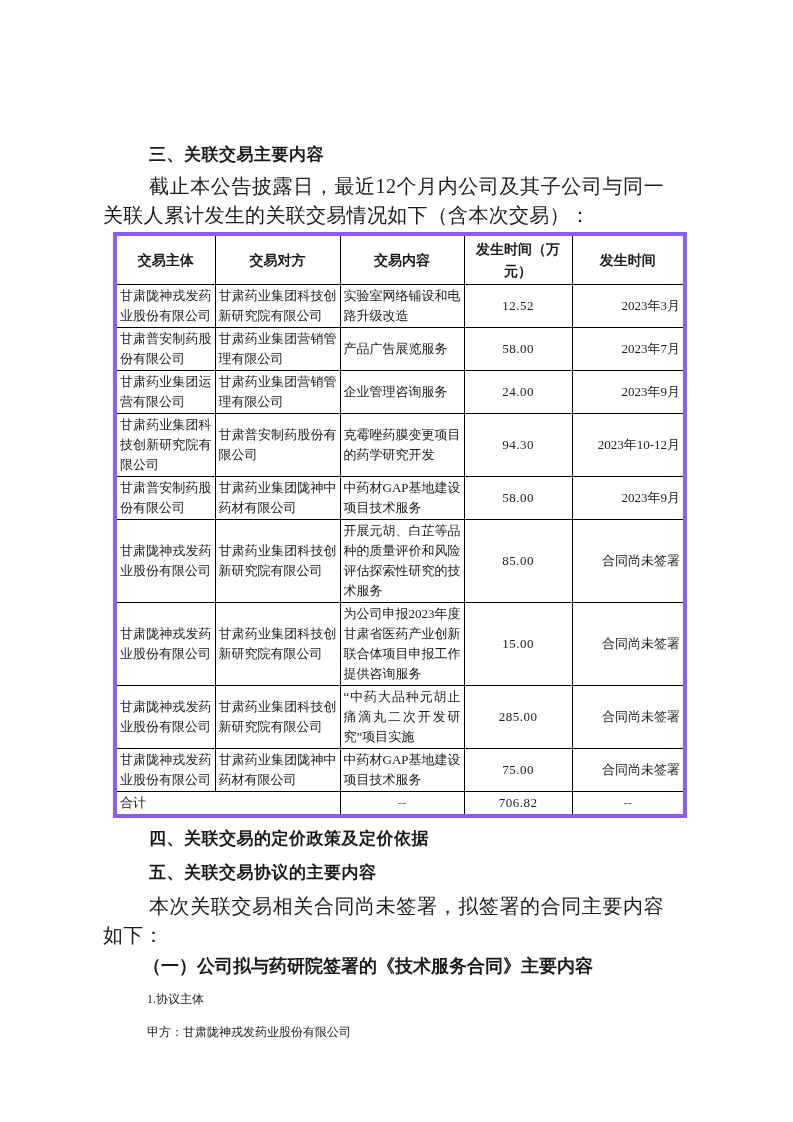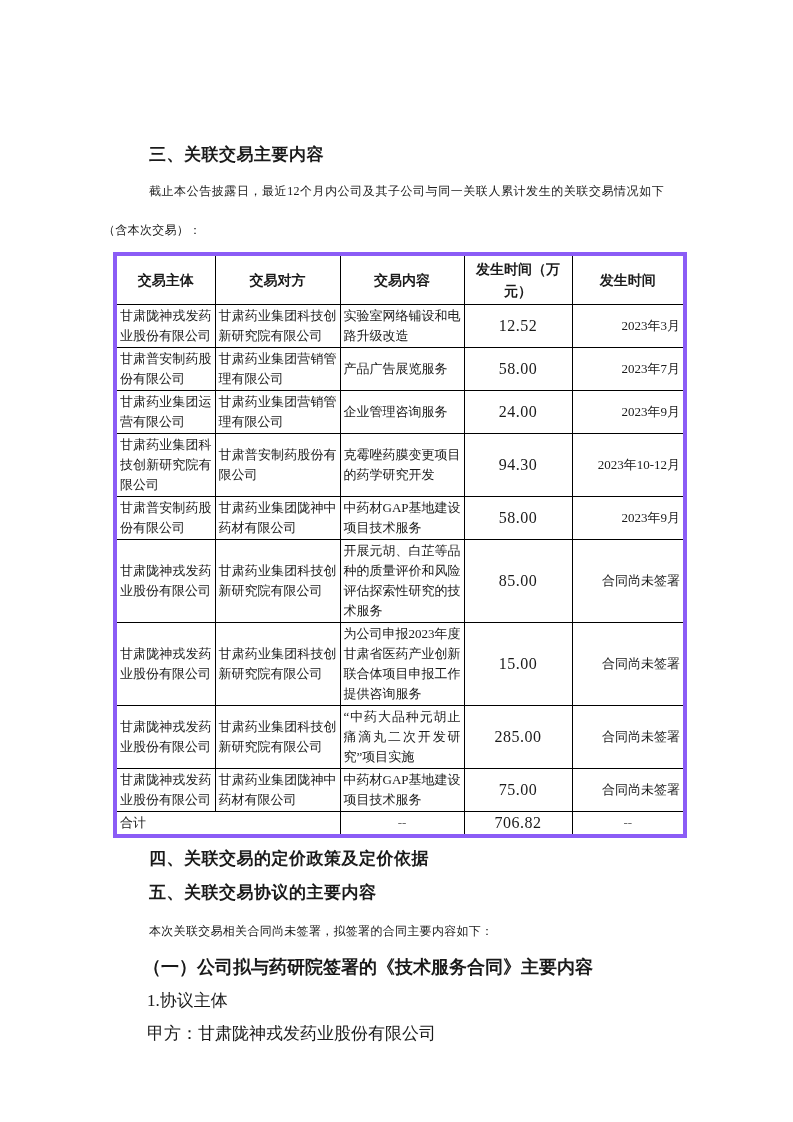--- a/index.html
+++ b/index.html
@@ -19,41 +19,41 @@
   .sec-heading {
     font-family: "Liberation Sans", "DejaVu Sans", sans-serif;
     font-weight: 700;
     font-size: 17px;
     line-height: 22px;
     padding-left: 46px;
     margin: 0;
     letter-spacing: 0.5px;
   }
   .body-p {
-    font-size: 12px;
-    line-height: 39px;
+    font-size: 20px;
+    line-height: 29px;
     text-indent: 46px;
     text-align: justify;
     margin: 0;
     letter-spacing: 0.3px;
   }
   .mt6  { margin-top: 6px; }
   .mt8  { margin-top: 8px; }
   .mt10 { margin-top: 10px; }
   .mt12 { margin-top: 12px; }
   .sub-heading {
     font-family: "Liberation Sans", "DejaVu Sans", sans-serif;
     font-weight: 700;
     font-size: 18px;
     line-height: 33px;
     padding-left: 40px;
     margin: 0;
   }
   .plain-line {
-    font-size: 17px;
+    font-size: 12px;
     line-height: 33px;
     padding-left: 44px;
     margin: 0;
   }
   table.tx {
     border-collapse: collapse;
     table-layout: fixed;
     width: 570px;
     margin: 2px 0 0 10px;
     border: 4px solid #8b5cf6;
@@ -72,21 +72,21 @@
     border: 1px solid #000;
     font-size: 13px;
     line-height: 20px;
     padding: 1px 3px;
     vertical-align: middle;
     text-align: justify;
   }
   table.tx td.center { text-align: right; }
   table.tx td.amount {
     text-align: center;
-    font-size: 16px;
+    font-size: 13px;
     letter-spacing: 0.5px;
   }
   table.tx td.dash { color: #666; text-align: center; }
   table.tx td.total-label { text-align: left; }
 </style>
 </head>
 <body>
 
 <div class="page">
 

